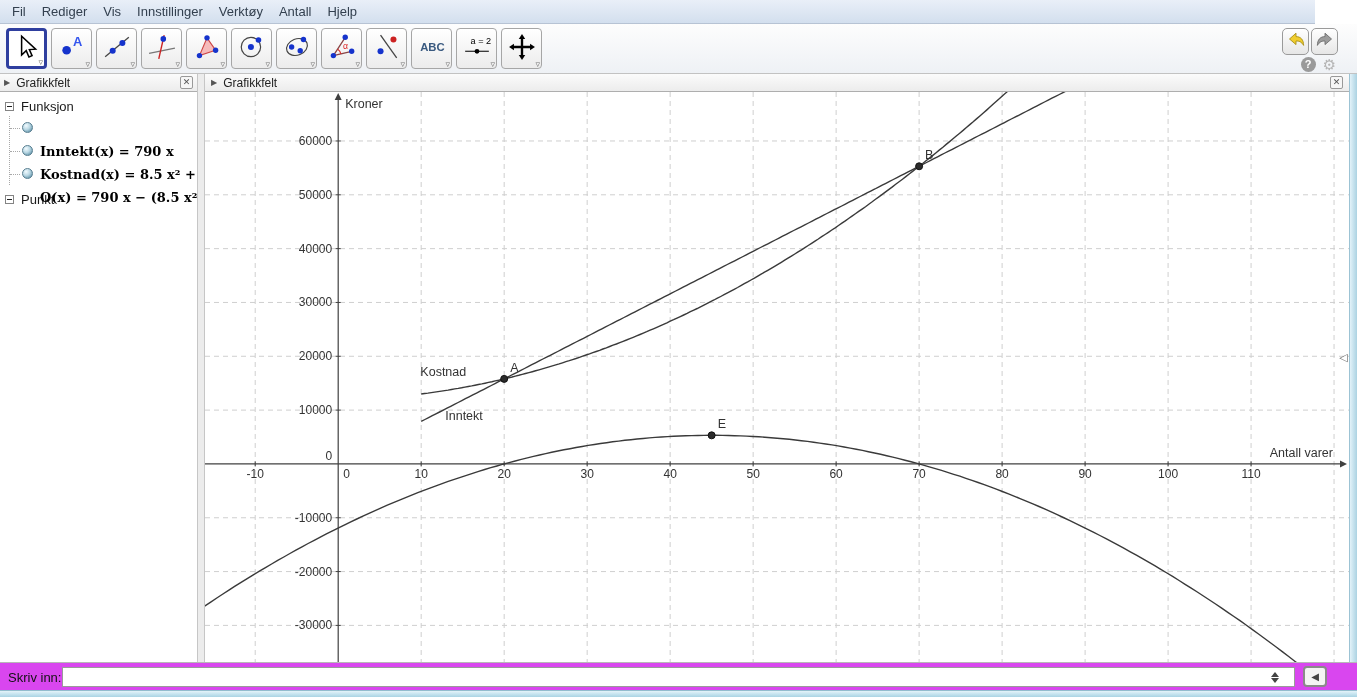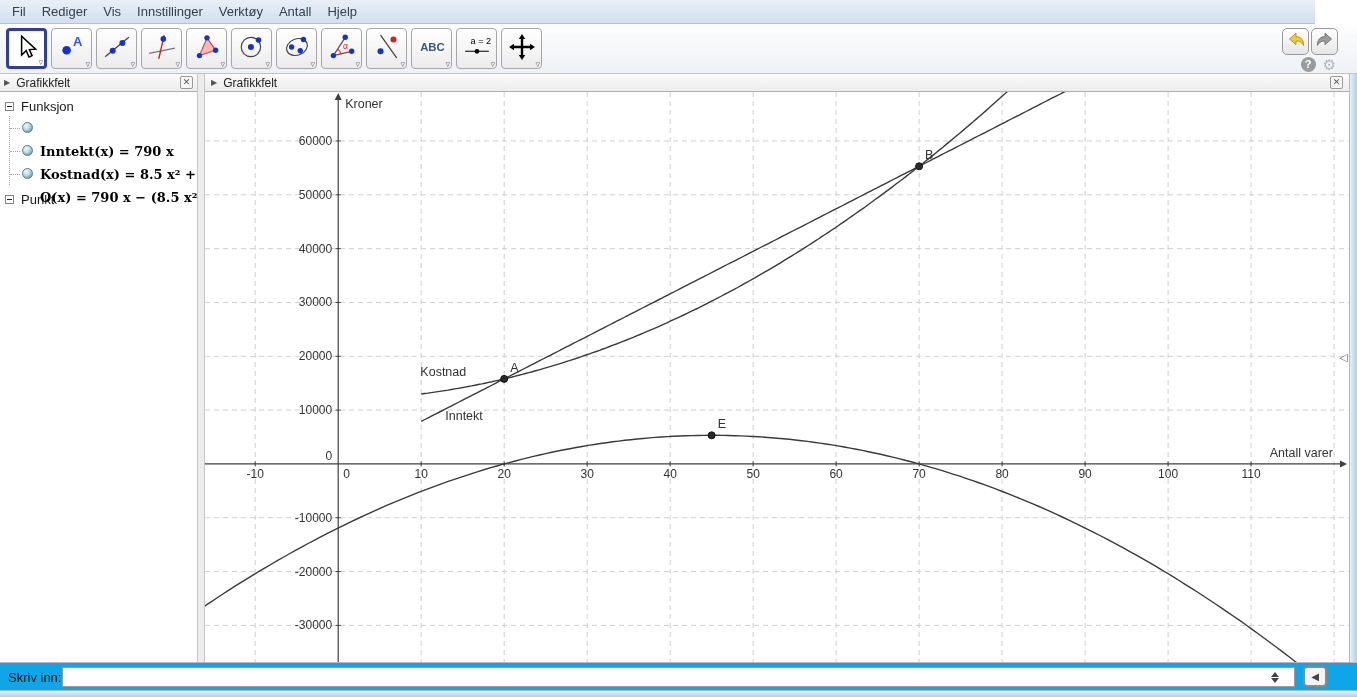--- a/index.html
+++ b/index.html
@@ -63,21 +63,21 @@
   .marble { flex:0 0 11px; width:11px; height:11px; border-radius:50%; margin-right:7px;
             background:radial-gradient(circle at 35% 30%, #f2fbff, #b9d7e3 45%, #6d9db2 80%, #557f92);
             border:1px solid #587e90; }
   .fn-text { font-family:"DejaVu Serif", serif; font-weight:bold; font-size:13px; color:#000; white-space:nowrap;margin-top:47px; }
   .pt-text { font-weight:bold; font-size:12.5px; color:#15152e; white-space:nowrap; }
 
   
   .graph-area { position:absolute; left:205px; top:92px; width:1144px; height:570px; background:#fff; }
 
   
-  .inputbar { position:absolute; left:0; top:662px; width:1357px; height:28px; background:#0ea5e9;
+  .inputbar { position:absolute; left:0; top:662px; width:1357px; height:28px; background:#d946ef;
               border-top:1px solid #b8b8b8; }
   .input-label { position:absolute; left:8px; top:7px; font-size:13px; color:#111; }
   .input-field { position:absolute; left:62px; top:4px; width:1233px; height:20px; border:1px solid #9a9a9a;
                  background:#fff; font-size:13px; padding:0 22px 0 4px; outline:none; }
   .spinner { position:absolute; left:1268px; top:6px; width:14px; height:16px; display:flex; flex-direction:column;
              align-items:center; justify-content:center; gap:1px; }
   .sp-up { width:0; height:0; border-left:4px solid transparent; border-right:4px solid transparent; border-bottom:5px solid #444; }
   .sp-dn { width:0; height:0; border-left:4px solid transparent; border-right:4px solid transparent; border-top:5px solid #444; }
   .input-help-btn { position:absolute; left:1303px; top:3px; width:24px; height:21px; border:2px solid #8a8a8a;
                     border-radius:4px; background:#f4f4f4; color:#444; font-size:10px; text-align:center; line-height:17px; }

